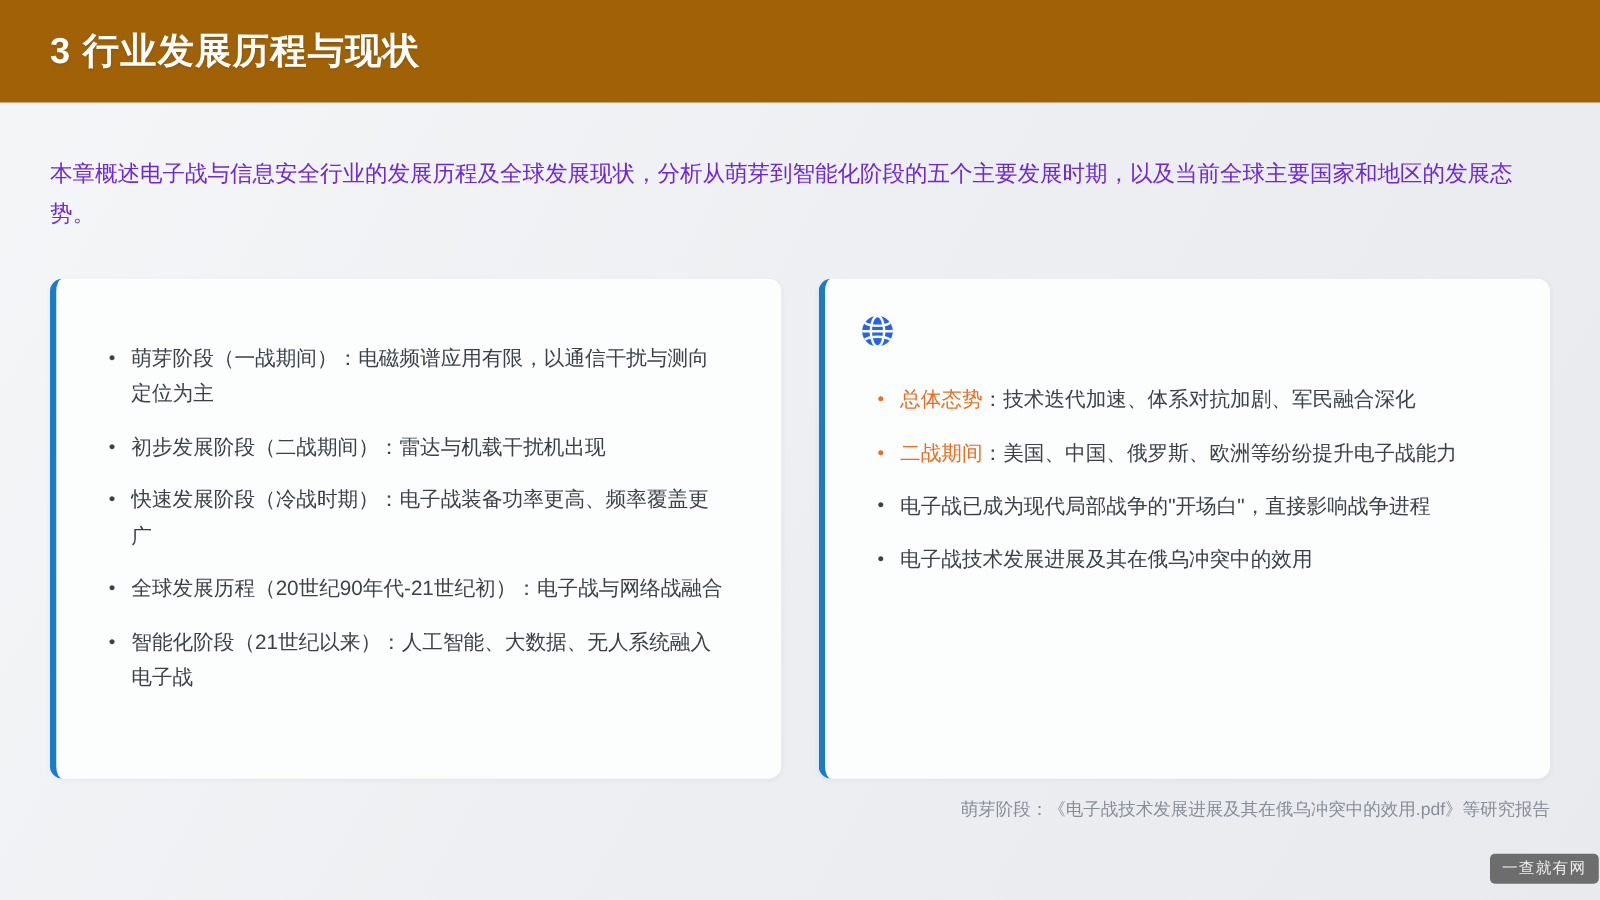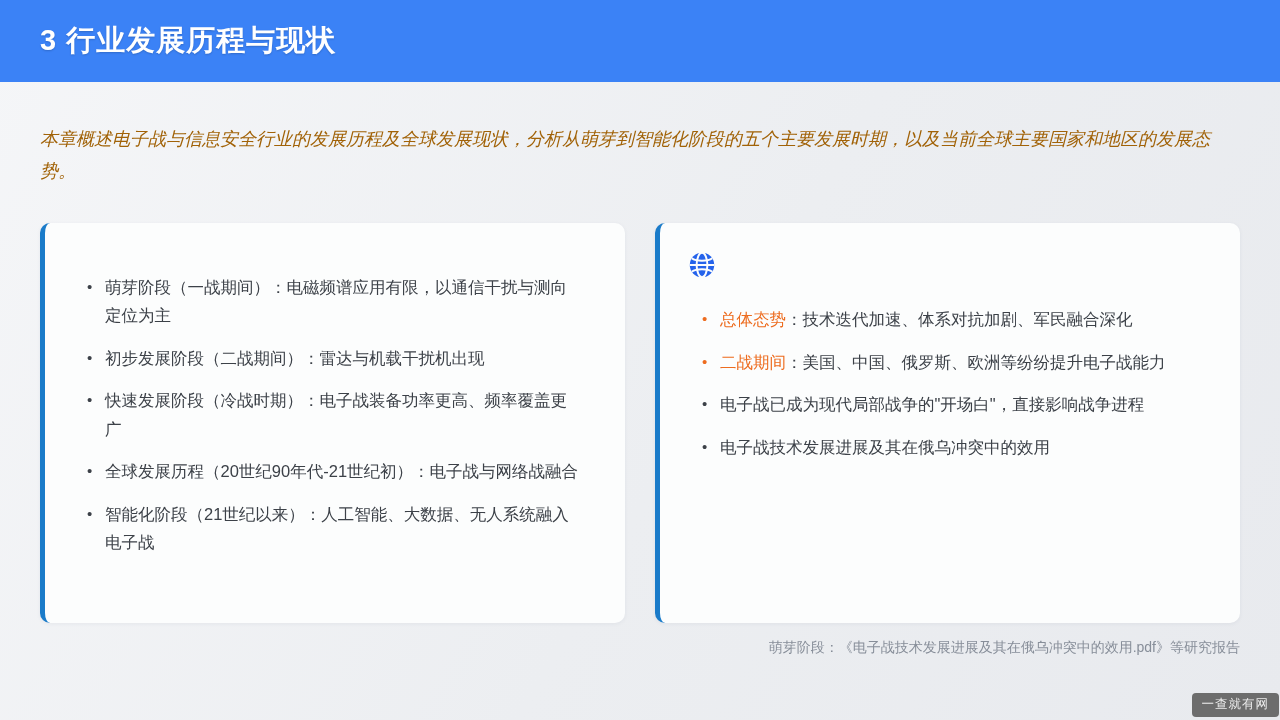--- a/index.html
+++ b/index.html
@@ -3,30 +3,30 @@
 <meta charset="utf-8">
 <style>
   * { margin:0; padding:0; box-sizing:border-box; }
   html,body { width:1280px; height:720px; overflow:hidden; }
   body {
     font-family:"Liberation Sans","DejaVu Sans",sans-serif;
     background:linear-gradient(120deg,#f5f6f8 0%,#eceef1 55%,#e8eaee 100%);
     position:relative;
   }
   .topbar {
-    height:82px; background:#3b82f6; display:flex; align-items:center;
+    height:82px; background:#a16207; display:flex; align-items:center;
     padding:0 40px;
   }
   .topbar h1 {
     color:#ffffff; font-size:29px; font-weight:bold; letter-spacing:1px;
     text-shadow:0 1px 2px rgba(0,0,0,0.18);
   }
   .intro {
     margin:42px 40px 0 40px; width:1200px;
-    font-size:18px; line-height:1.75; color:#a16207;font-style:italic;
+    font-size:18px; line-height:1.75; color:#6d28d9;
   }
   .cards {
     display:flex; gap:30px; margin:36px 40px 0 40px;
   }
   .card {
     flex:1 1 0; height:400px; background:#fcfdfd;
     border-left:5px solid #1a7bc9; border-radius:10px;
     padding:28px 30px 0 28px;
     box-shadow:0 1px 4px rgba(30,50,80,0.06);
   }
@@ -43,21 +43,21 @@
     line-height:1.9;
   }
   .item.accent .bullet { color:#ed6c1f; }
   .item-text { flex:1 1 auto; max-width:478px; }
   .keyword { color:#ed6c1f; font-weight:normal; }
   .source {
     margin:16px 40px 0 0; text-align:right;
     font-size:14px; color:#878e99;
   }
   .watermark {
-    position:absolute; right:1px; bottom:3px;
+    position:absolute; right:1px; bottom:13px;
     background:#6d6d6d; color:#ececec; font-size:12.5px;
     padding:3px 10px 4px 10px; border-radius:4px; letter-spacing:1px;
   }
 </style>
 </head>
 <body>
 
 <div class="topbar">
   <h1>3 行业发展历程与现状</h1>
 </div>

